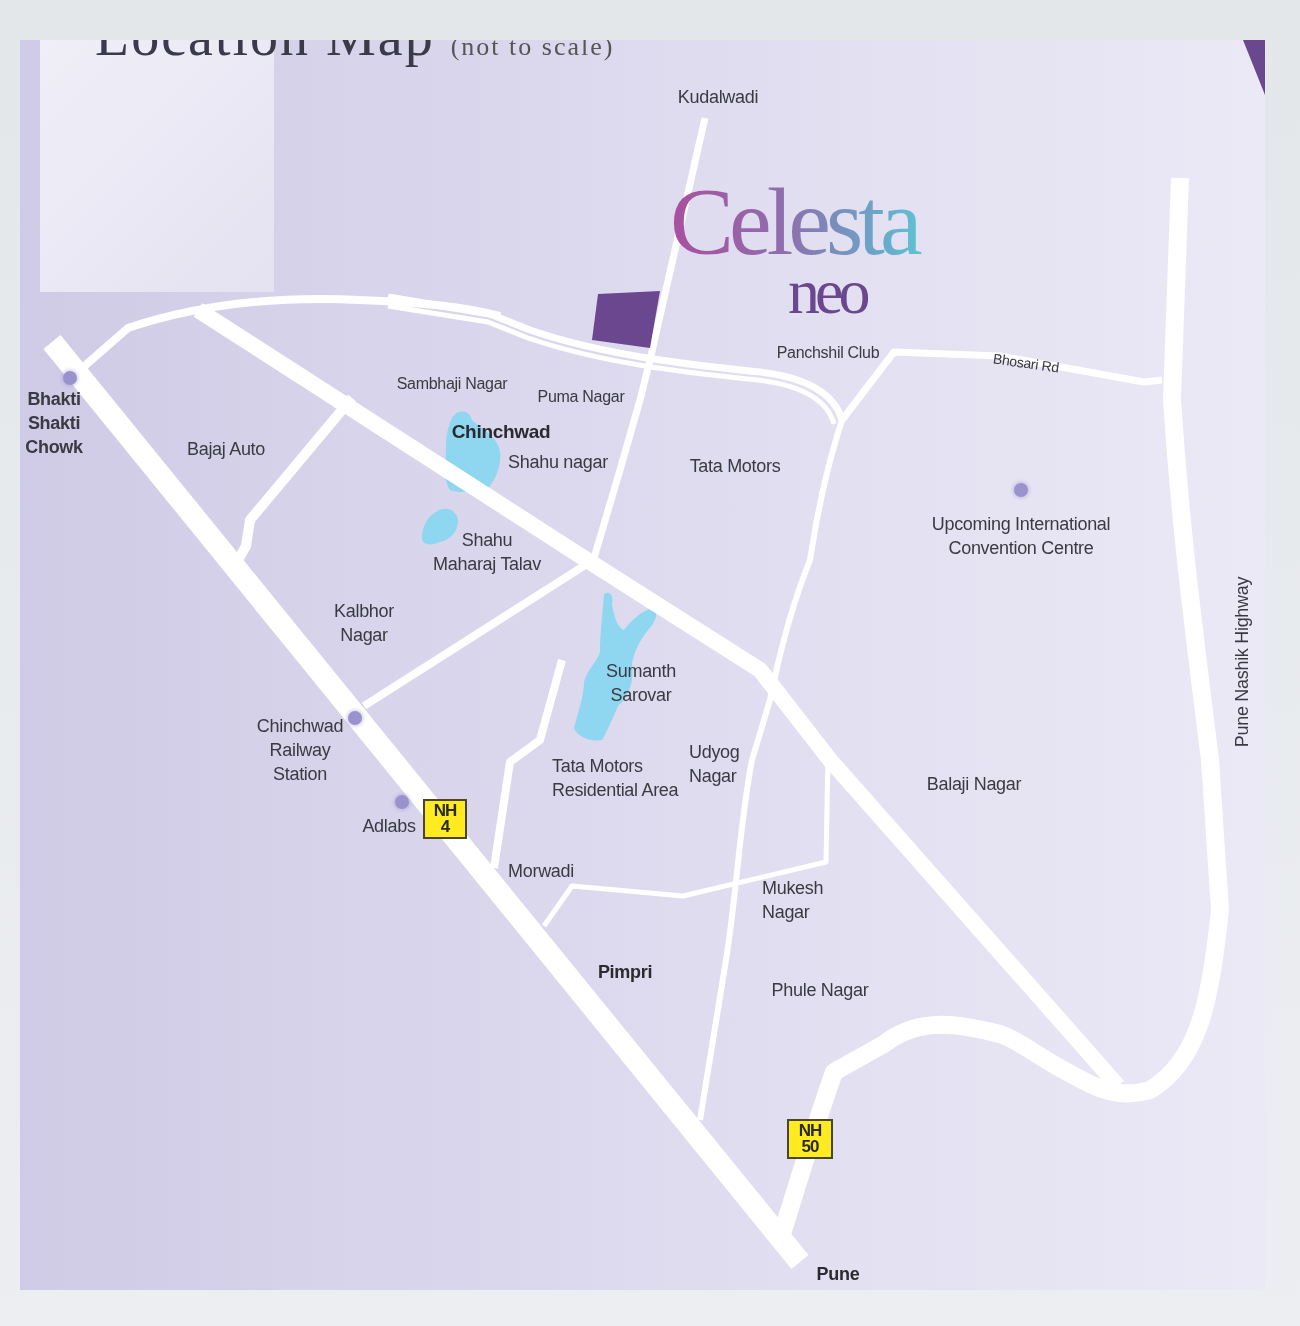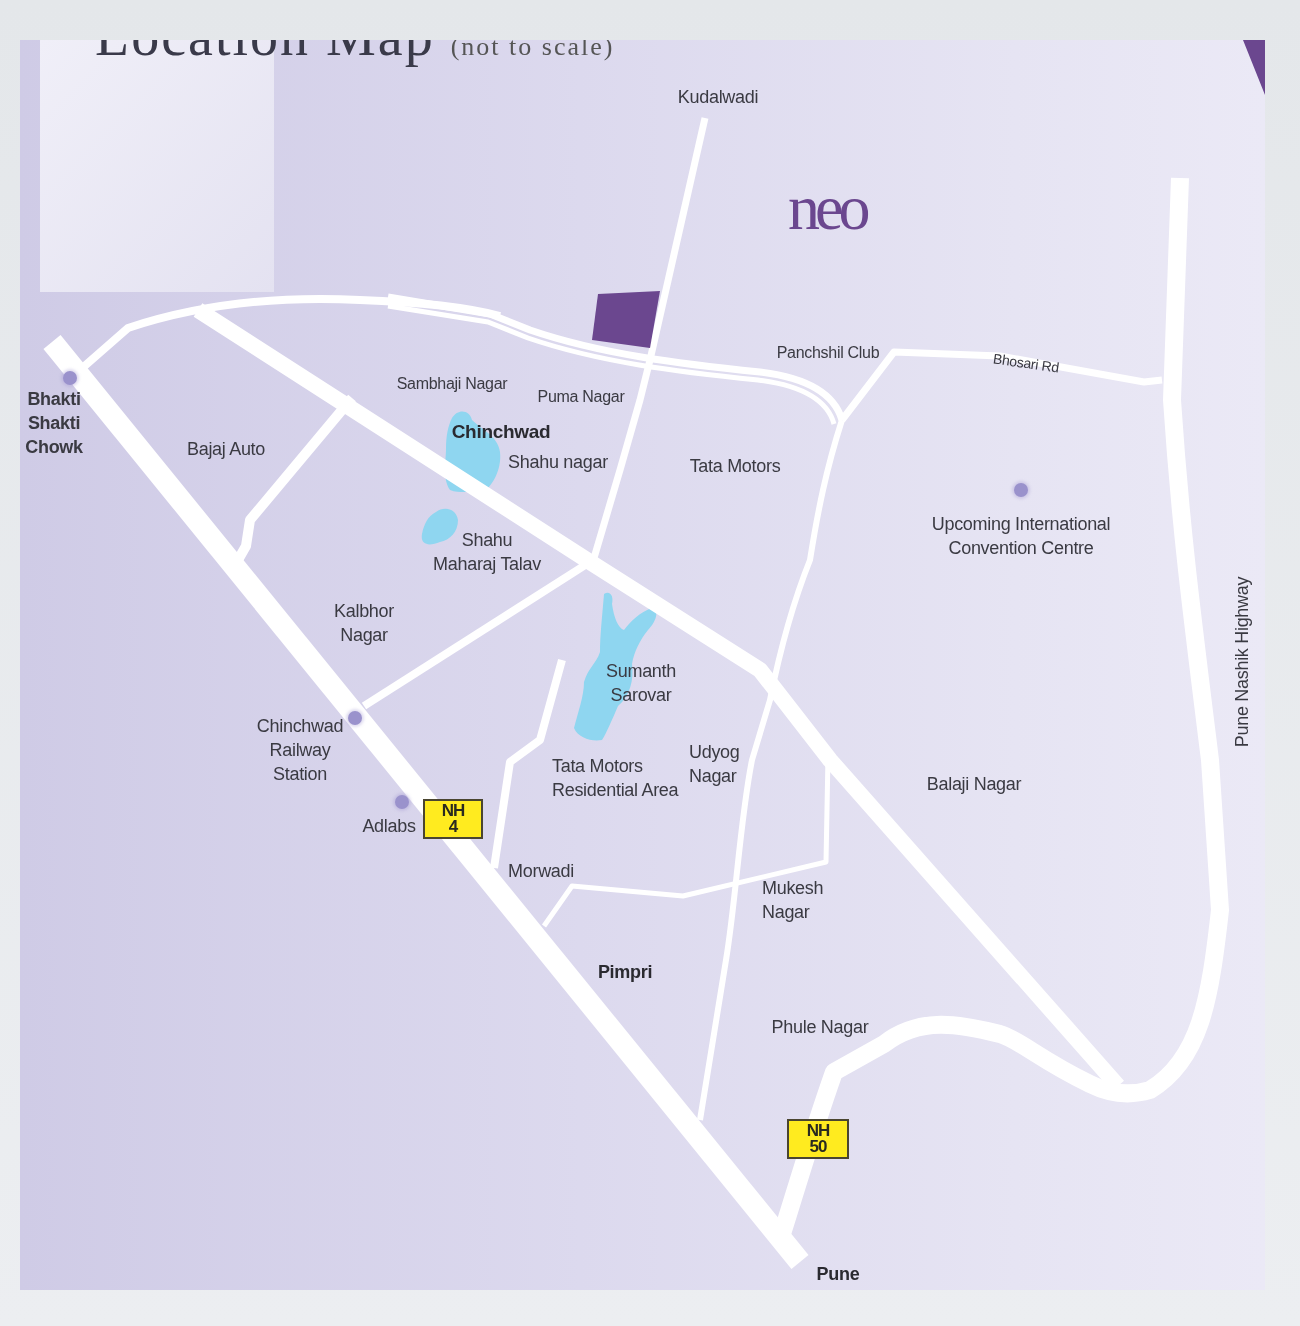--- a/index.html
+++ b/index.html
@@ -55,21 +55,21 @@
       -webkit-background-clip: text; background-clip: text; color: transparent;
       display: block;
     }
     .brand-sub {
       font-size: 64px; line-height: 56px; color: #6b478f; letter-spacing: -5px;
       display: block; margin-left: 118px;
     }
     .nh-badge {
       position: absolute; background: #ffeb1f; border: 2px solid #4a4530;
       font-weight: bold; color: #2a2a20; font-size: 17px; line-height: 16px;
-      text-align: center; padding: 2px 10px; letter-spacing: -1px;
+      text-align: center; padding: 2px 2px; letter-spacing: -1px;
     }
     .poi-dot {
       position: absolute; width: 14px; height: 14px; border-radius: 50%;
       background: #9a92cc; box-shadow: 0 0 3px 2px rgba(160,150,210,0.35);
       transform: translate(-50%, -50%);
     }
   </style>
 </head>
 <body>
 
@@ -119,20 +119,21 @@
       <path d="M842,420 C826,470 818,510 810,560 C794,600 780,650 770,700 L752,760 C740,820 736,900 726,960 L700,1120" stroke-width="6"></path>
 
       <path d="M828,756 L826,862 L683,896 L572,886 L544,926" stroke-width="5"></path>
     </g>
 
     <polygon points="598,294 660,291 650,348 592,340" fill="#6b478f"></polygon>
   </svg>
 
 
   <div class="brand">
+    <span class="brand-main">Celesta</span>
     <span class="brand-sub">neo</span>
   </div>
 
   <div class="poi-dot" style="left:50px; top:338px;"></div>
   <div class="poi-dot" style="left:1001px; top:450px;"></div>
   <div class="poi-dot" style="left:335px; top:678px;"></div>
   <div class="poi-dot" style="left:382px; top:762px;"></div>
 
   <div class="label" style="left:698px; top:45px;">Kudalwadi</div>
   <div class="label small" style="left:808px; top:301px;">Panchshil Club</div>
@@ -189,21 +190,21 @@
     <div>NH</div>
     <div>4</div>
   </div>
 
   <div class="label" style="left:521px; top:785px;margin-top:34px;">Morwadi</div>
   <div class="label left" style="left:742px; top:836px;">
     <div>Mukesh</div>
     <div>Nagar</div>
   </div>
   <div class="label bold" style="left:605px; top:920px;">Pimpri</div>
-  <div class="label" style="left:800px; top:938px;margin-top:37px;">Phule Nagar</div>
+  <div class="label" style="left:800px; top:938px;">Phule Nagar</div>
 
   <div class="nh-badge" style="left:767px; top:1079px; width:38px;">
     <div>NH</div>
     <div>50</div>
   </div>
 
   <div class="label bold" style="left:818px; top:1222px;">Pune</div>
 </div>
 
 </body></html>

